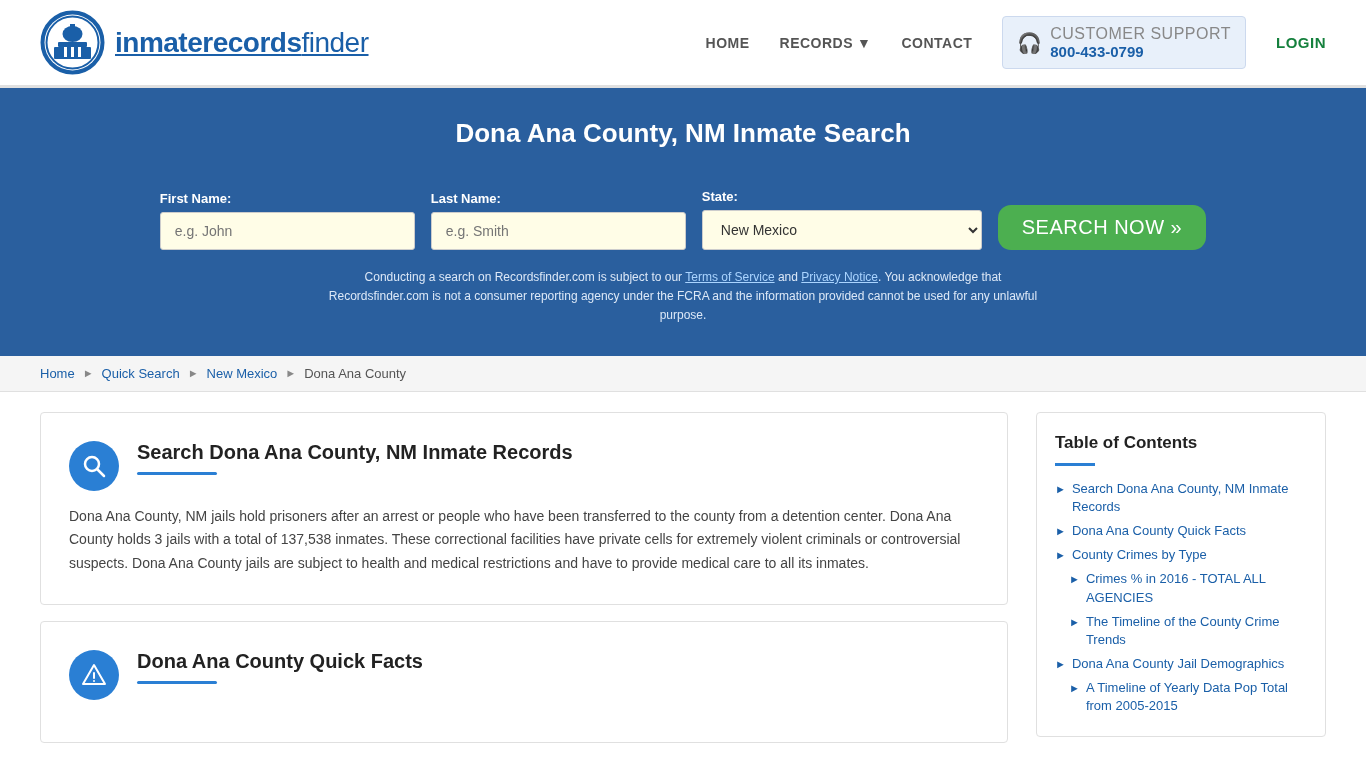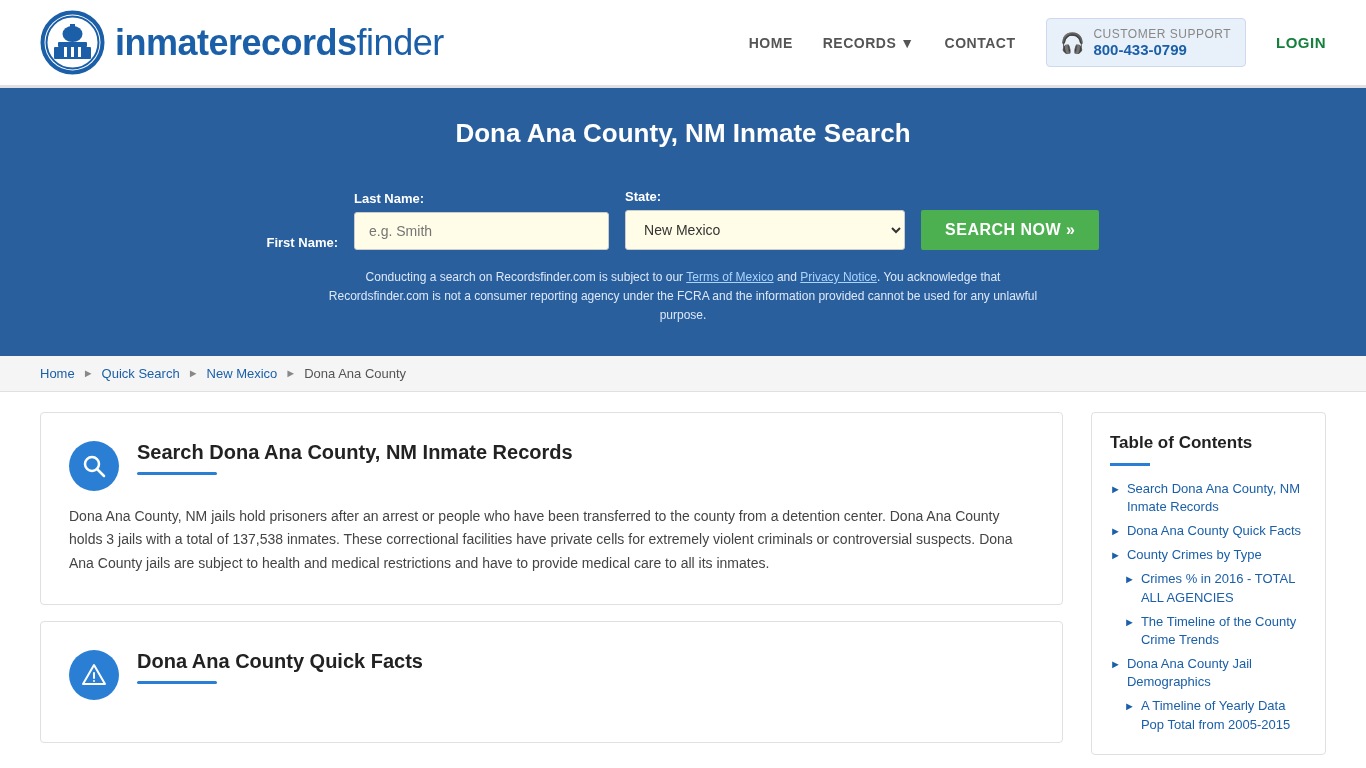--- a/index.html
+++ b/index.html
@@ -17,24 +17,25 @@
     .logo-area {
       display: flex;
       align-items: center;
       gap: 10px;
     }
     .logo-icon {
       width: 65px;
       height: 65px;
     }
     .logo-text {
-      font-size: 36px;
+      font-size: 28px;
       color: #1a5fa8;
       font-weight: 300;
       letter-spacing: -0.5px;
+      text-decoration: underline;
     }
     .logo-text span {
       font-weight: 700;
       color: #1a5fa8;
     }
     .nav {
       display: flex;
       align-items: center;
       gap: 30px;
     }
@@ -60,21 +61,21 @@
     }
     .support-icon {
       color: #1a5fa8;
       font-size: 20px;
     }
     .support-text {
       display: flex;
       flex-direction: column;
     }
     .support-label {
-      font-size: 12px;
+      font-size: 16px;
       color: #888;
       text-transform: uppercase;
       letter-spacing: 0.5px;
     }
     .support-number {
       font-size: 15px;
       font-weight: 700;
       color: #1a5fa8;
     }
     .login-btn {
@@ -131,25 +132,25 @@
       border: 1px solid #ccc;
       border-radius: 3px;
       font-size: 14px;
       background: #fffde7;
       color: #333;
       appearance: auto;
     }
     .search-btn {
       background: #4caf50;
       color: #fff;
-      font-size: 16px;
-      font-weight: 700;
+      font-size: 20px;
+      font-weight: 400;
       padding: 11px 24px;
       border: none;
-      border-radius: 2px;
+      border-radius: 13px;
       cursor: pointer;
       white-space: nowrap;
       text-transform: uppercase;
       letter-spacing: 0.5px;
     }
     .hero-disclaimer {
       font-size: 12px;
       color: #dce8f7;
       line-height: 1.6;
       max-width: 720px;
@@ -243,21 +244,21 @@
     }
     .card-body {
       font-size: 14px;
       color: #444;
       line-height: 1.7;
       margin-top: 8px;
     }
 
     
     .sidebar {
-      width: 235px;
+      width: 290px;
       flex-shrink: 0;
     }
     .toc-box {
       border: 1px solid #e0e0e0;
       border-radius: 4px;
       padding: 20px 18px;
       background: #fff;
     }
     .toc-title {
       font-size: 17px;
@@ -334,40 +335,41 @@
     </div>
     <div class="nav-item login-btn">LOGIN</div>
   </nav>
 </header>
 
 <section class="hero">
   <h1 class="hero-title">Dona Ana County, NM Inmate Search</h1>
   <div class="search-form">
     <div class="form-group">
       <label class="form-label">First Name:</label>
+      <input class="form-input" type="text" placeholder="e.g. John" style="">
     </div>
     <div class="form-group">
       <label class="form-label">Last Name:</label>
       <input class="form-input" type="text" placeholder="e.g. Smith" style="">
     </div>
     <div class="form-group">
       <label class="form-label">State:</label>
       <select class="form-select">
         <option>New Mexico</option>
         <option>Alabama</option>
         <option>Alaska</option>
         <option>Arizona</option>
         <option>California</option>
         <option>Texas</option>
       </select>
     </div>
     <button class="search-btn">SEARCH NOW »</button>
   </div>
   <p class="hero-disclaimer">
-    Conducting a search on Recordsfinder.com is subject to our <a href="#">Terms of Mexico</a> and <a href="#">Privacy Notice</a>. You acknowledge that Recordsfinder.com is not a consumer reporting agency under the FCRA and the information provided cannot be used for any unlawful purpose.
+    Conducting a search on Recordsfinder.com is subject to our <a href="#">Terms of Service</a> and <a href="#">Privacy Notice</a>. You acknowledge that Recordsfinder.com is not a consumer reporting agency under the FCRA and the information provided cannot be used for any unlawful purpose.
   </p>
 </section>
 
 <nav class="breadcrumb">
   <span class="breadcrumb-item">Home</span>
   <span class="breadcrumb-sep">►</span>
   <span class="breadcrumb-item">Quick Search</span>
   <span class="breadcrumb-sep">►</span>
   <span class="breadcrumb-item">New Mexico</span>
   <span class="breadcrumb-sep">►</span>

